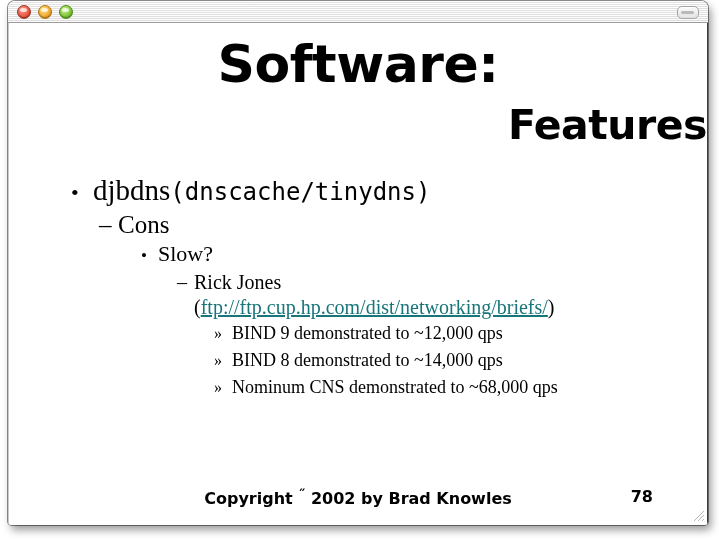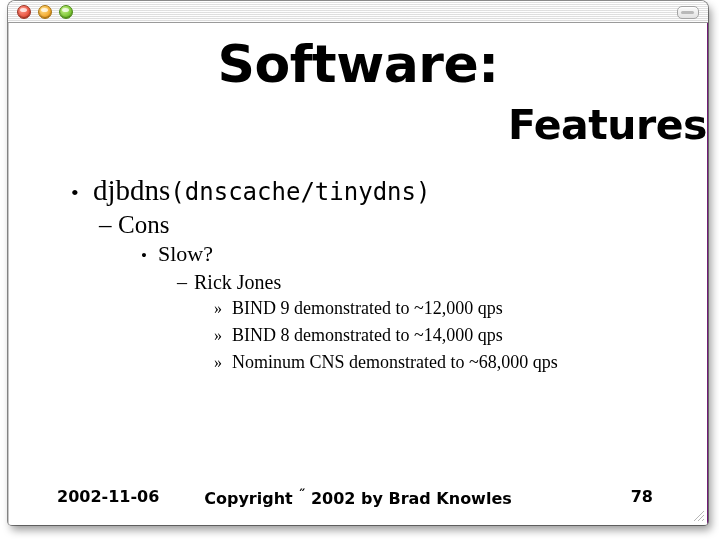--- a/index.html
+++ b/index.html
@@ -249,40 +249,40 @@
           <div class="bullet-row lvl3">
             <span class="bullet-mark">•</span>
             <span class="bullet-text">Slow?</span>
           </div>
 
           <div class="bullet-row lvl4">
             <span class="bullet-mark">–</span>
             <span class="bullet-text">Rick Jones</span>
           </div>
 
+          <div class="url-line"><span class="paren">(</span><a class="url" href="#">ftp://ftp.cup.hp.com/dist/networking/briefs/</a><span class="paren">)</span></div>
 
           <div class="bullet-row lvl5">
             <span class="bullet-mark">»</span>
             <span class="bullet-text">BIND 9 demonstrated to ~12,000 qps</span>
           </div>
 
           <div class="bullet-row lvl5">
             <span class="bullet-mark">»</span>
             <span class="bullet-text">BIND 8 demonstrated to ~14,000 qps</span>
           </div>
 
           <div class="bullet-row lvl5">
             <span class="bullet-mark">»</span>
             <span class="bullet-text">Nominum CNS demonstrated to ~68,000 qps</span>
           </div>
 
         </div>
 
         <div class="footer">
-          <span class="footer-date">2002-11-06</span>
           <span class="footer-copy"><span>Copyright</span> <span class="copy-glyph">˝</span> <span>2002 by Brad Knowles</span></span>
           <span class="footer-page">78</span>
         </div>
 
       </div>
 
       <svg class="resize-grip" viewBox="0 0 12 12">
         <g stroke="#7d7d7d" stroke-width="1">
           <line x1="11" y1="1" x2="1" y2="11"></line>
           <line x1="11" y1="5" x2="5" y2="11"></line>

